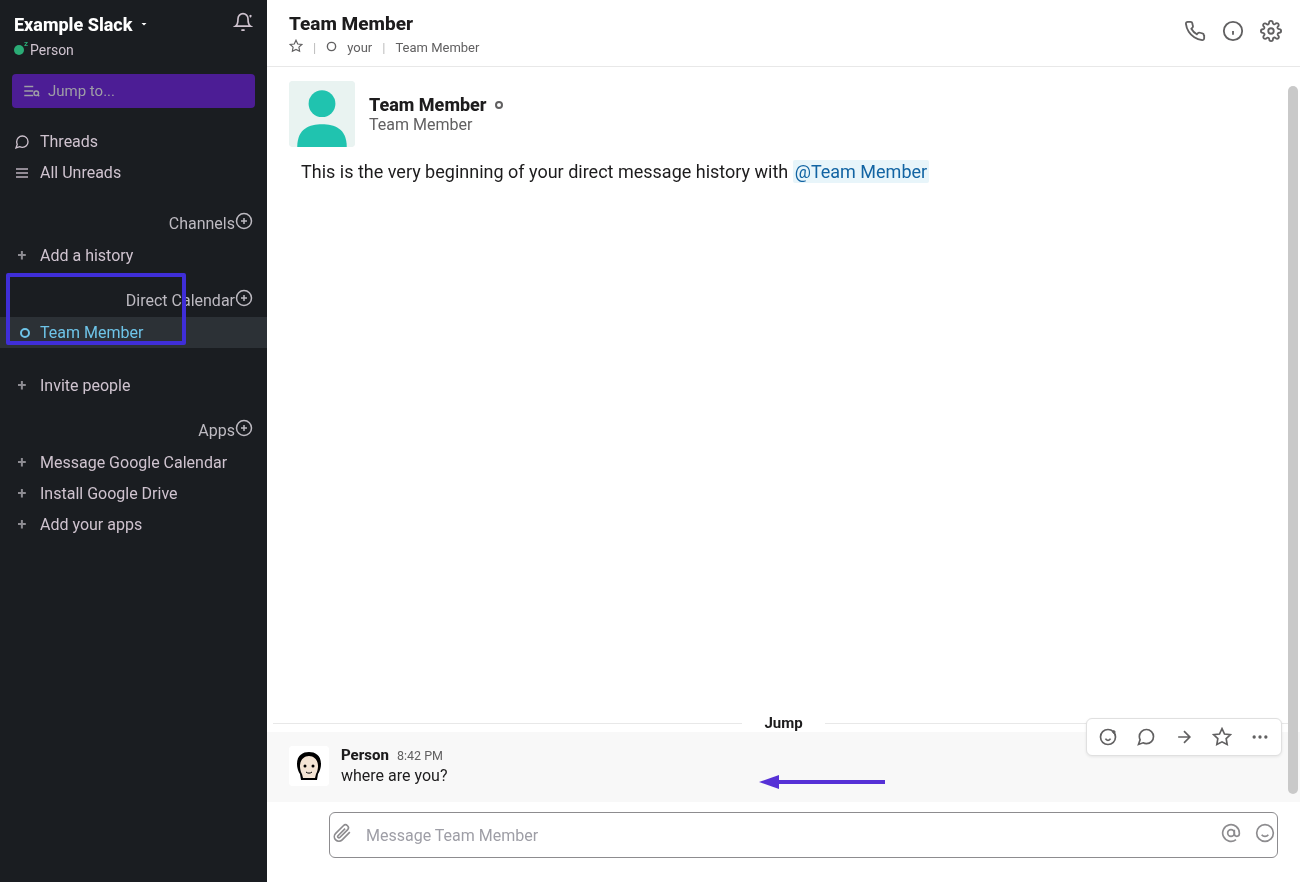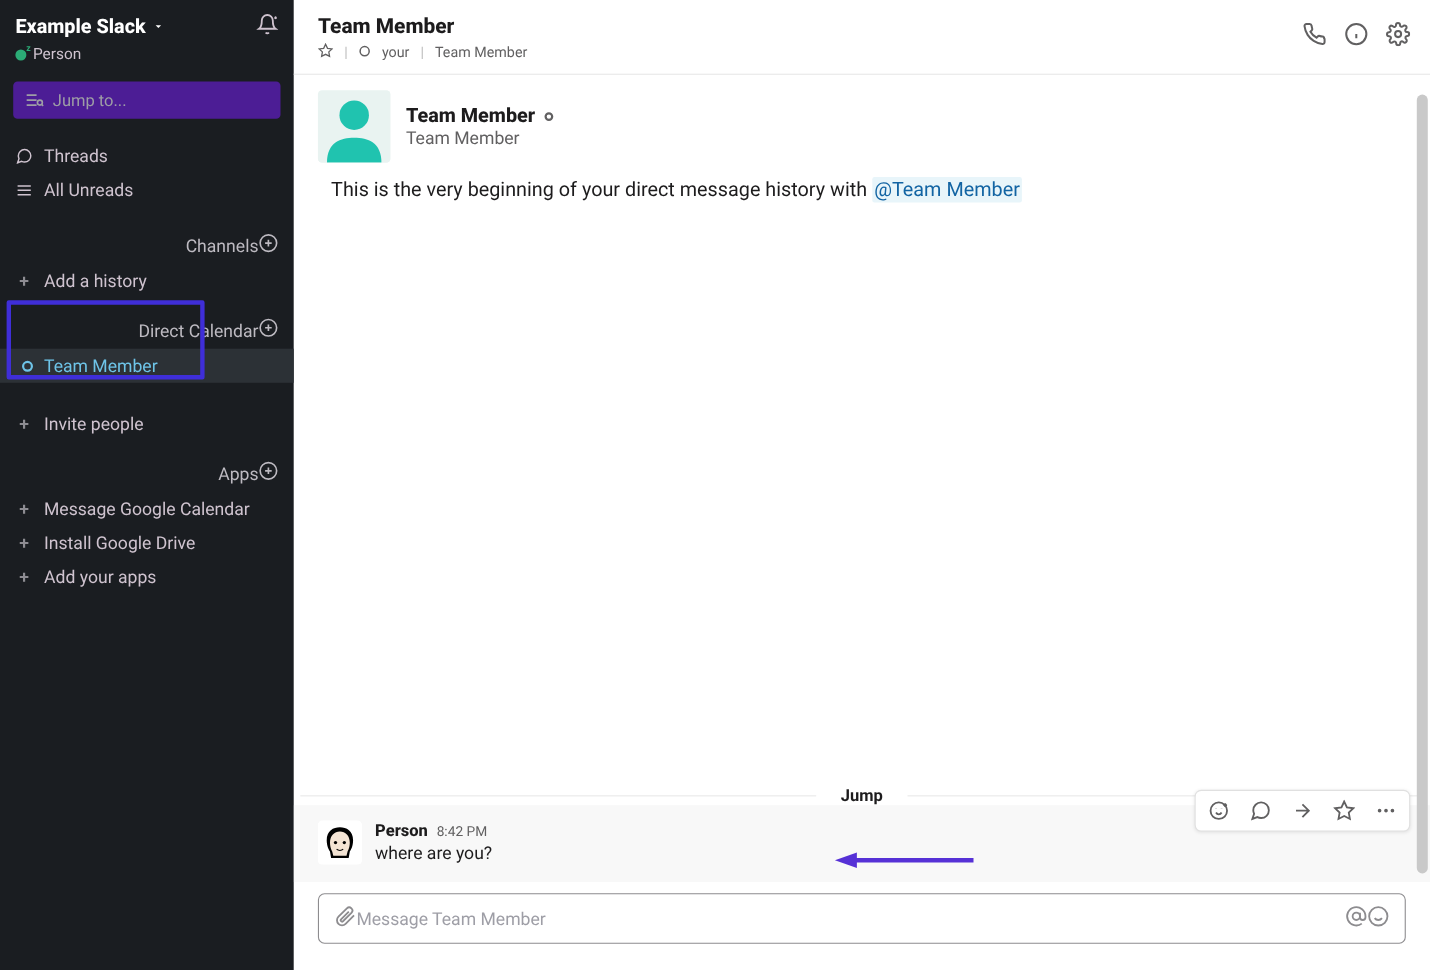--- a/index.html
+++ b/index.html
@@ -269,23 +269,25 @@
   }
 
   .composer-wrap{
     padding:10px 22px 24px 22px;
   }
   .composer{
     border:1px solid #8d8c8f;
     border-radius:6px;
     display:flex;
     align-items:center;
-    padding:10px 14px;
+    padding:10px 2px;
+    gap:14px;
     color:#616061;
     font-size:16px;
+    margin-left:40px;
   }
   .composer .ph{ flex:1; color:#9e9ea6;}
   .composer svg{ color:#8d8c8f; width:20px;height:20px;}
 
   .scroll-thumb{
     position:absolute;
     right:2px;
     top:86px;
     width:10px;
     height:708px;

